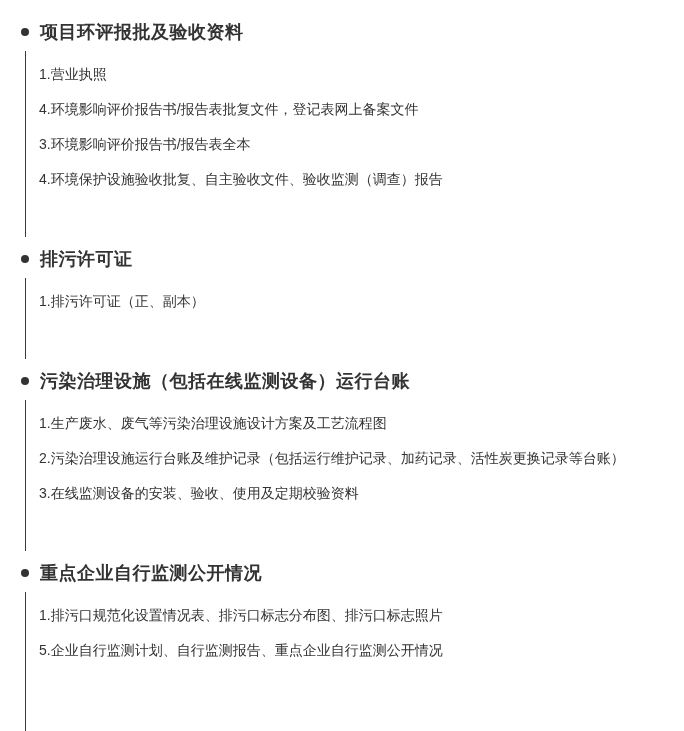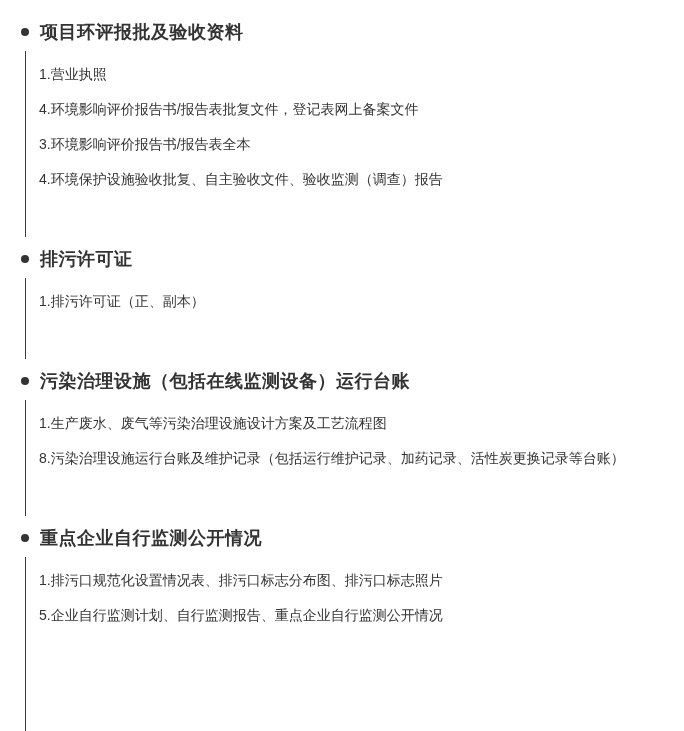--- a/index.html
+++ b/index.html
@@ -86,22 +86,23 @@
   </div>
 
   <div class="section">
     <div class="section-title-row">
       <span class="bullet"></span>
       <span class="section-title">污染治理设施（包括在线监测设备）运行台账</span>
     </div>
     <div class="section-body">
   <p class="item">1.生产废水、废气等污染治理设施设计方案及工艺流程图</p>
 
-  <p class="item">8.污染治理设施运行台账及维护记录（包括运行维护记录、加药记录、活性炭更换记录等台账）</p>
+  <p class="item">2.污染治理设施运行台账及维护记录（包括运行维护记录、加药记录、活性炭更换记录等台账）</p>
 
+  <p class="item">3.在线监测设备的安装、验收、使用及定期校验资料</p>
 </div>
   </div>
 
   <div class="section">
     <div class="section-title-row">
       <span class="bullet"></span>
       <span class="section-title">重点企业自行监测公开情况</span>
     </div>
     <div class="section-body">
   <p class="item">1.排污口规范化设置情况表、排污口标志分布图、排污口标志照片</p>

